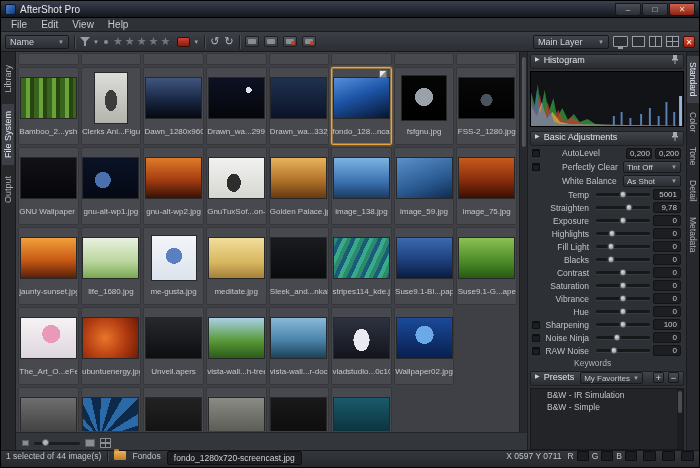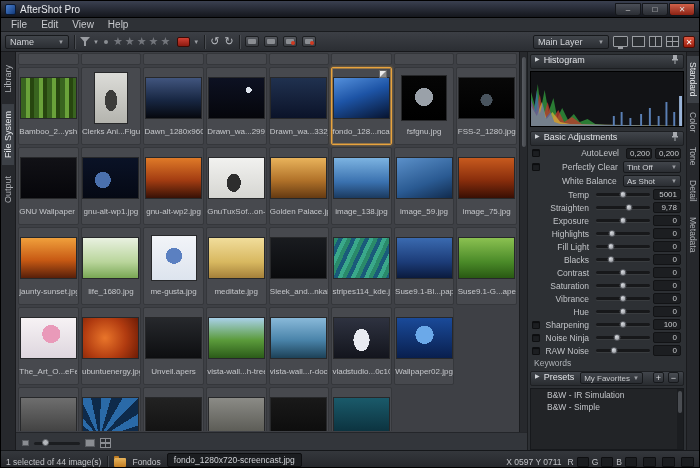--- a/index.html
+++ b/index.html
@@ -91,41 +91,41 @@
   .sect .arrow { font-size:6px; color:#cfd2d6;}
   .sect .pin { margin-left:auto; display:flex;}
   .hist { height:56px; margin:2px 0; background:#121316; border:1px solid #000; flex:0 0 auto;}
   .hist svg { display:block; width:100%; height:100%;}
   .adj-list { flex:0 0 auto; }
   .adj-row { height:13px; display:flex; align-items:center; padding:0 3px 0 2px; gap:3px; font-size:8.5px; color:#c2c4c8;}
   .adj-row.tall { height:14px; }
   .cbw { width:10px; flex:0 0 auto; display:flex;}
   .checkbox { width:8px; height:8px; background:#1c1e21; border:1px solid #0e0f11; box-shadow:inset 0 1px 1px rgba(0,0,0,.6); border-radius:1px;}
   .adj-label { flex:1; text-align:right; padding-right:4px; white-space:nowrap; overflow:hidden;}
-  .adj-label.left { text-align:right; padding-left:1px;margin-left:16px;}
+  .adj-label.left { text-align:left; padding-left:1px;margin-left:16px;}
   .slider { position:relative; width:54px; height:11px; flex:0 0 auto;}
   .slider .track { position:absolute; top:4px; left:0; right:0; height:3px; background:#17181a; border-radius:2px; box-shadow:0 1px 0 rgba(255,255,255,.06);}
   .slider .knob { position:absolute; top:2px; width:7px; height:7px; border-radius:50%; background:radial-gradient(circle at 35% 30%,#d8dbe0,#8a8d93); border:1px solid #55585e; transform:translateX(-50%);}
   .val-box { flex:0 0 auto; width:28px; height:11px; line-height:10px; background:#1c1e21; border:1px solid #121315; border-radius:2px; color:#c8cacd; font-size:8px; text-align:right; padding:0 3px;}
   .val-box.sm { width:26px; }
   .dd.mini { height:12px; width:58px; font-size:8px; padding:0 3px; flex:0 0 auto;}
-  .kw { height:12px; line-height:12px; font-size:8.5px; color:#aeb1b6; padding-left:4px;}
+  .kw { height:12px; line-height:12px; font-size:8.5px; color:#aeb1b6; padding-left:4px;margin-left:40px;}
   .fav-dd { margin-left:2px; display:inline-flex; align-items:center; gap:3px; background:linear-gradient(#41454b,#2b2e33); border:1px solid #17191c; border-radius:2px; height:12px; padding:0 3px; font-size:8px; color:#c8cacd;}
   .ph-btn { width:11px; height:11px; border:1px solid #17191c; border-radius:2px; background:linear-gradient(#4a4e54,#2e3136); color:#d8dadd; font-size:9px; line-height:10px; text-align:center;}
   .presets-wrap { flex:1; margin:2px 0 2px 0; background:#222427; border:1px solid #17191c; position:relative; overflow:hidden;}
   .preset-row { height:12px; display:flex; align-items:center; gap:3px; padding:0 3px; font-size:8.5px; color:#c2c4c8; white-space:nowrap;}
   .preset-row.folder { background:#2e3136; color:#dfe1e5;}
   .preset-row .exp { font-size:6px; color:#cfd2d6;}
   .foldic { width:10px; height:7px; background:linear-gradient(#e2b25c,#b07c2a); border-radius:1px; position:relative; flex:0 0 auto;}
   .foldic::before { content:""; position:absolute; top:-2px; left:0; width:5px; height:2px; background:#b07c2a; border-radius:1px 1px 0 0;}
   .preset-row.item { padding-left:16px;}
   .pscroll { position:absolute; top:0; right:0; bottom:0; width:6px; background:#1b1d20;}
   .pscroll .bthumb{ position:absolute; top:2px; left:1px; width:4px; height:22px; background:#4a4d52; border-radius:2px;}
   
-  .statusbar { height:17px; background:linear-gradient(#34373c,#26282c); border-top:1px solid #15171a; display:flex; align-items:flex-end; padding:0 5px; gap:6px; font-size:8.5px; color:#c2c4c8; position:absolute; left:0; right:0; bottom:0;}
+  .statusbar { height:17px; background:linear-gradient(#34373c,#26282c); border-top:1px solid #15171a; display:flex; align-items:flex-start; padding:0 5px; gap:6px; font-size:8.5px; color:#c2c4c8; position:absolute; left:0; right:0; bottom:0;}
   .sb-sep { width:1px; height:11px; background:#1b1d20; box-shadow:1px 0 0 #45484d;}
   .folder-ic { width:12px; height:9px; background:linear-gradient(#e2a climbs); }
   .folder-ic { width:12px; height:9px; background:linear-gradient(#e8b45c,#c07c22); border-radius:1px; position:relative;}
   .folder-ic::before { content:""; position:absolute; top:-2px; left:0; width:5px; height:2px; background:#c07c22; border-radius:1px 1px 0 0;}
   .sb-box { background:#1b1d20; border:1px solid #0e0f11; border-radius:2px; padding:1px 6px; color:#cfd1d5;}
   .sb-spacer { flex:1; }
   .rgb-group { display:flex; align-items:center; gap:3px;}
   .rgb-b { width:12px; height:10px; background:#1b1d20; border:1px solid #0e0f11; border-radius:1px;}
   .sb-minibox { width:13px; height:10px; background:#1b1d20; border:1px solid #0e0f11; border-radius:1px;}
 </style>

